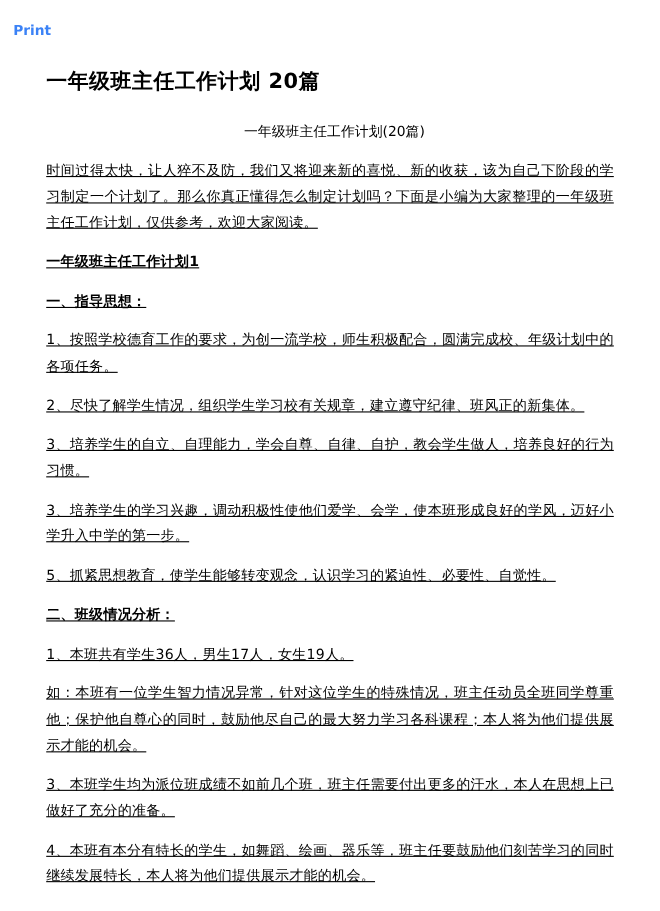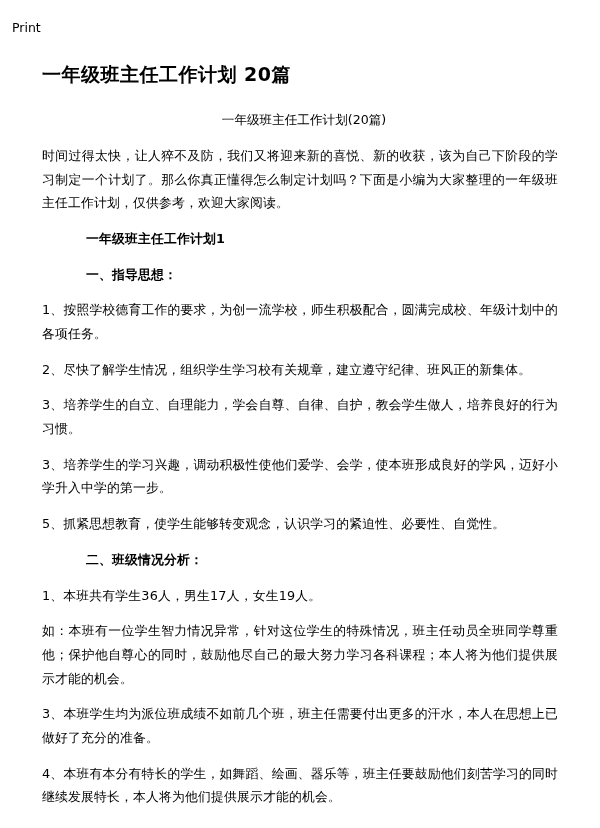--- a/index.html
+++ b/index.html
@@ -20,21 +20,22 @@
     height: 828px;
     box-sizing: border-box;
     padding: 0;
   }
   .print-label {
     position: absolute;
     top: 20px;
     left: 12px;
     font-size: 12.5px;
     line-height: 1.2;
-    color: #000000;
+    color: #3b82f6;
+    font-weight: bold;
   }
   .doc-body {
     position: absolute;
     top: 62px;
     left: 42px;
     width: 516px;
   }
   h1.doc-title {
     font-size: 19px;
     font-weight: bold;
@@ -42,31 +43,31 @@
     margin: 0 0 22px 0;
     letter-spacing: 0.5px;
     line-height: 1.3;
   }
   p.para {
     font-size: 12.8px;
     line-height: 1.85;
     margin: 0 0 12px 0;
     text-align: justify;
     letter-spacing: 0.2px;
+    text-decoration: underline;
   }
   p.sub {
     font-size: 12.6px;
     line-height: 1.7;
     margin: 0 0 14px 0;
     padding-left: 8px;
     text-align: center;
   }
   p.bold {
     font-weight: bold;
-    margin-left: 44px;
   }
 </style>
 </head>
 <body>
 
 <div class="page">
 
   <div class="print-label">Print</div>
 
   <div class="doc-body">

